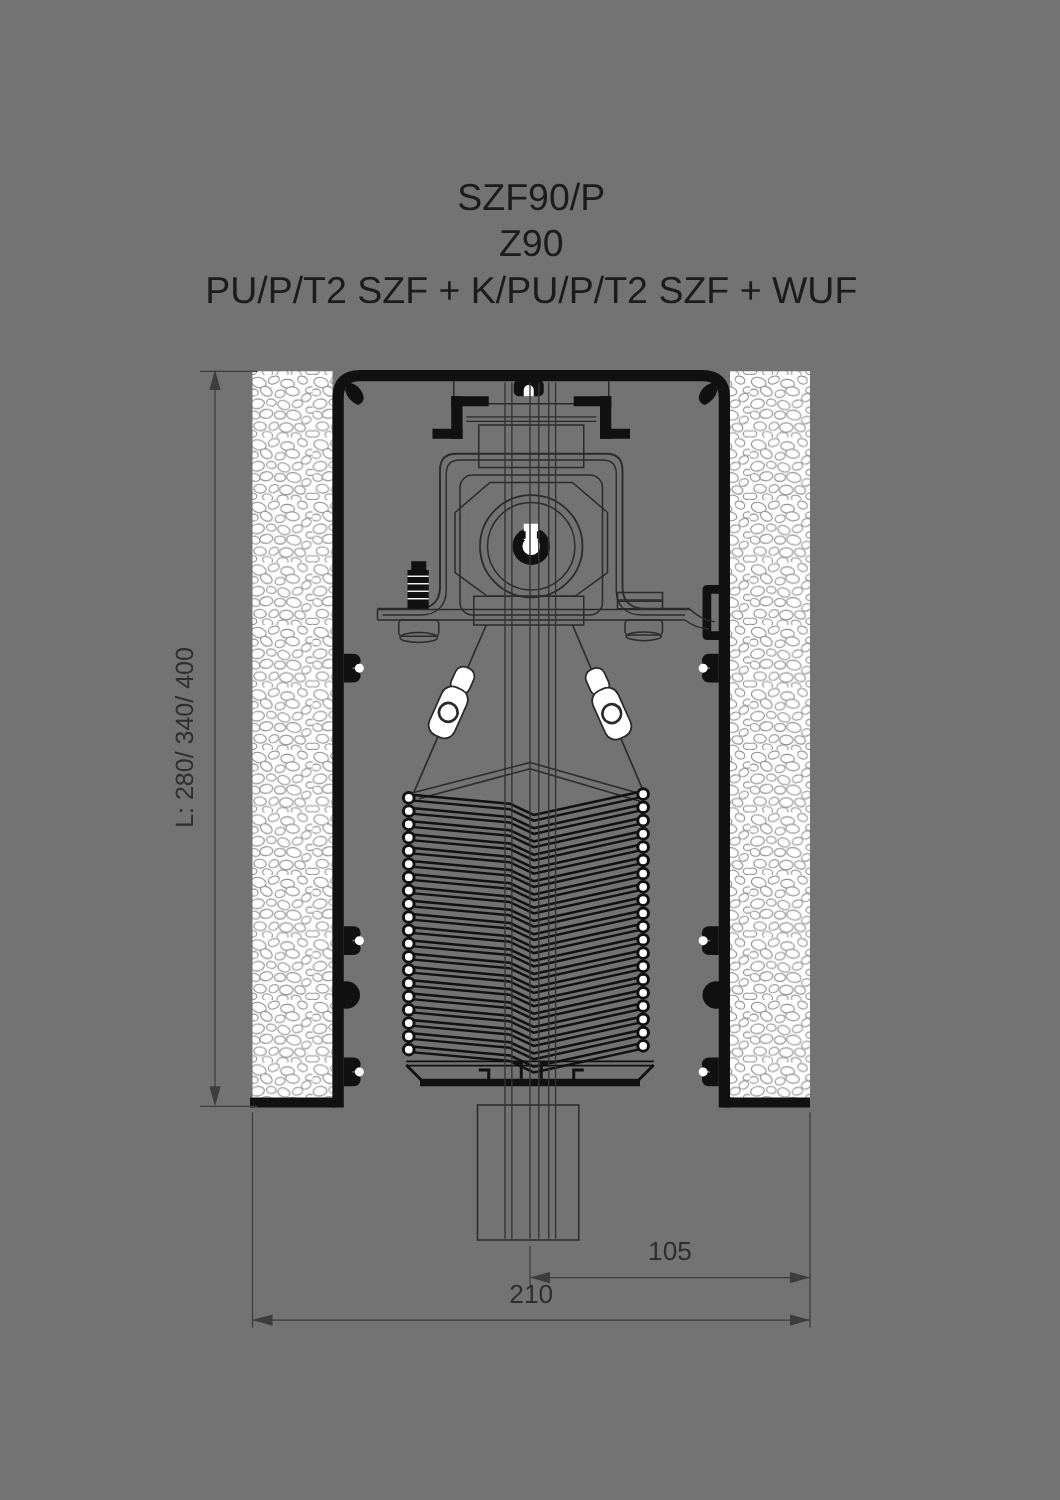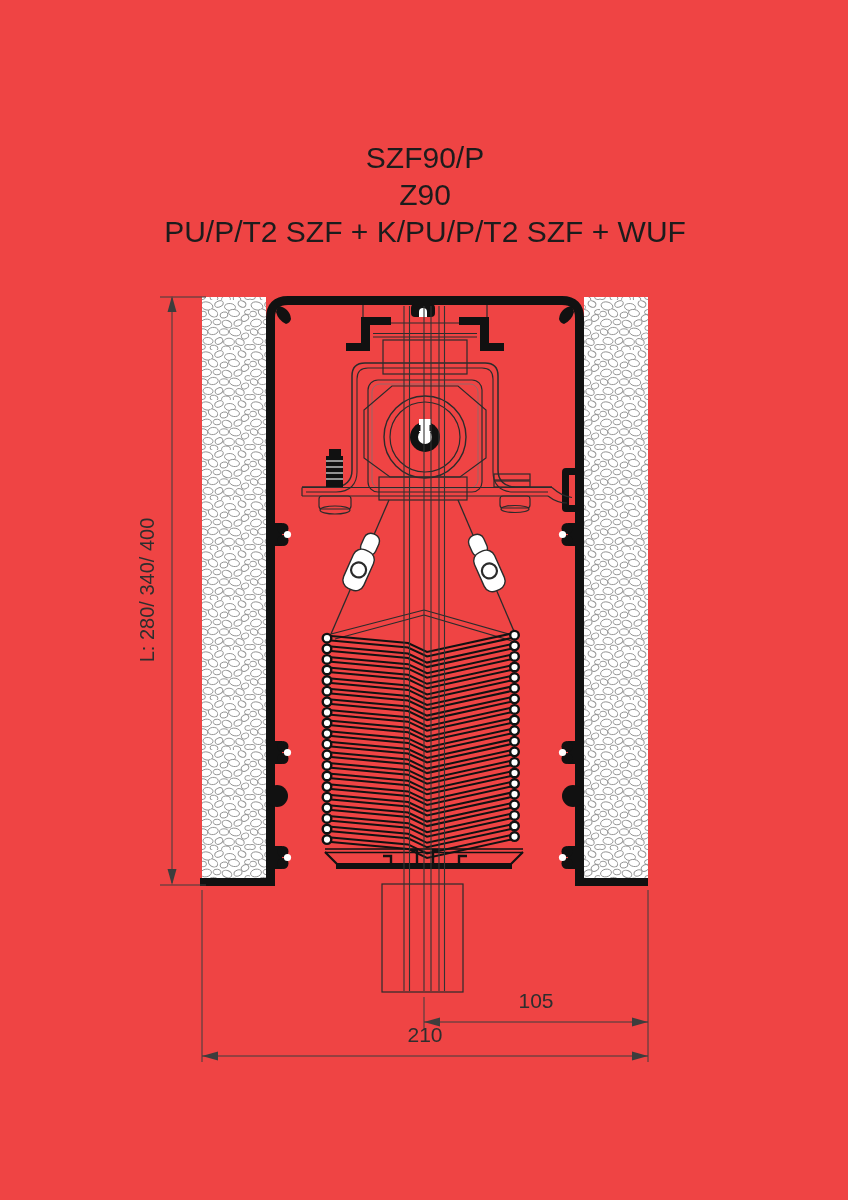--- a/index.html
+++ b/index.html
@@ -1,17 +1,17 @@
 <!DOCTYPE html>
 <html><head>
 <meta charset="utf-8">
 <style>
   html,body{margin:0;padding:0;background:#ffffff;}
   body{font-family:"Liberation Sans",sans-serif;}
-  .stage{position:relative;width:848px;height:1200px;background:#ef4444;overflow:hidden;}
+  .stage{position:relative;width:848px;height:1200px;background:#737373;overflow:hidden;}
   svg{display:block;}
   text{fill:#1c1c1c;}
   .title-txt{font-size:30px;}
   .dim-txt{font-size:21px;fill:#2e2e2e;}
   .dim-txt-v{font-size:20px;fill:#2e2e2e;}
 </style>
 </head>
 <body>
 
 <div class="stage">

